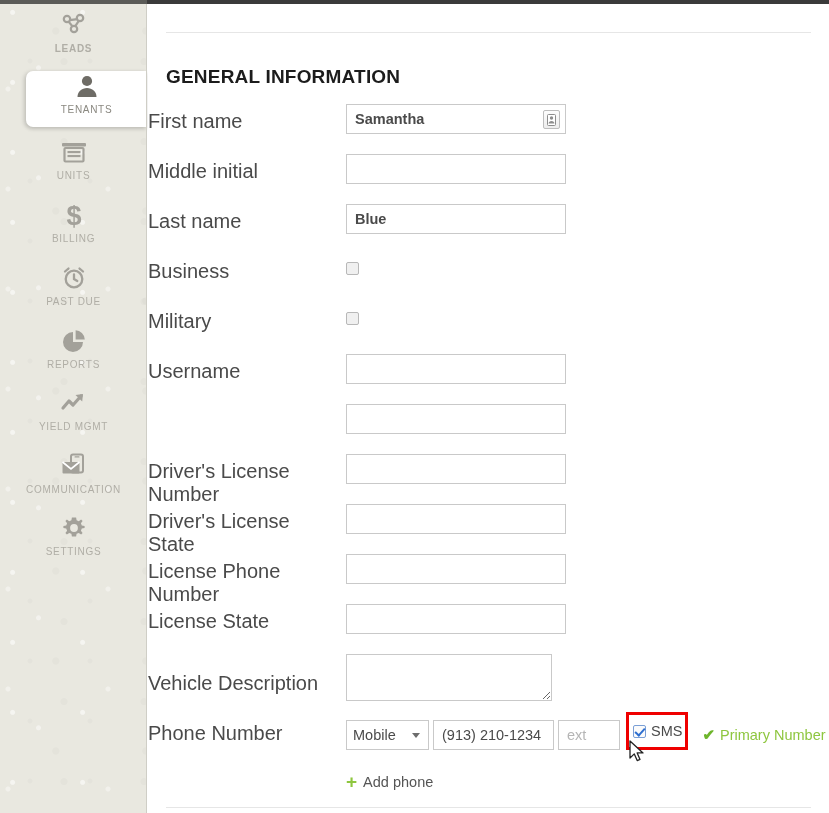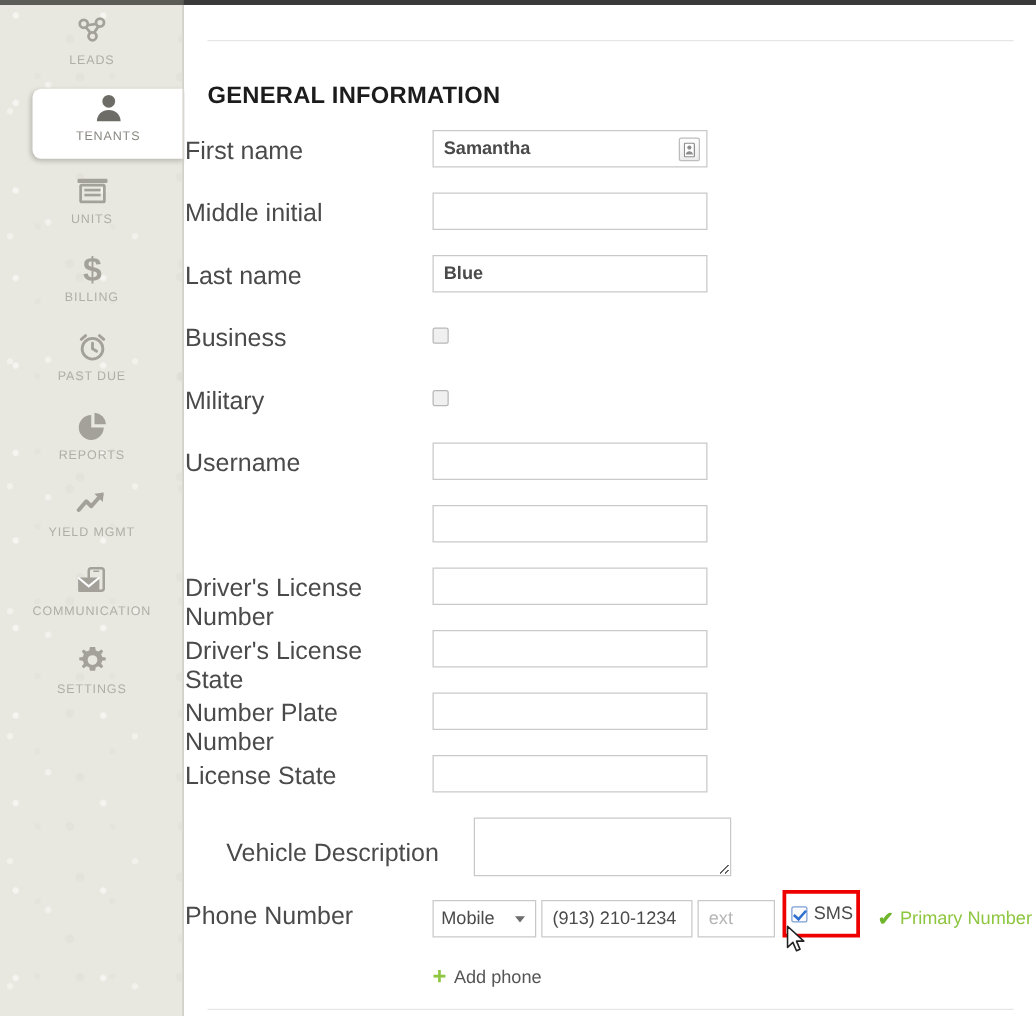--- a/index.html
+++ b/index.html
@@ -323,21 +323,21 @@
 <body>
 
 <div id="app">
 
   <div class="top-strip">
     <div class="top-strip-left"></div>
   </div>
 
   <div class="sidebar">
 
-    <div class="nav-item" style="top:6px;">
+    <div class="nav-item" style="top:6px;font-weight:bold;">
       <span class="nav-icon">
         <svg width="30" height="30" viewBox="0 0 30 30">
           <g fill="none" stroke="#a3a19a" stroke-width="2.2">
             <circle cx="8" cy="9" r="3.2"></circle>
             <circle cx="21" cy="8" r="3.2"></circle>
             <circle cx="15" cy="19" r="3.2"></circle>
             <line x1="10.8" y1="10.2" x2="18.3" y2="9.1"></line>
             <line x1="9.6" y1="11.6" x2="13.4" y2="16.3"></line>
             <line x1="19.8" y1="10.9" x2="16.3" y2="16.2"></line>
           </g>
@@ -516,34 +516,34 @@
       </div>
 
       <div class="row">
         <div class="label">Driver's License State</div>
         <div class="field">
           <input class="txt" type="text" value="" style="">
         </div>
       </div>
 
       <div class="row">
-        <div class="label">Number Plate Number</div>
+        <div class="label">License Phone Number</div>
         <div class="field">
           <input class="txt" type="text" value="" style="">
         </div>
       </div>
 
       <div class="row">
         <div class="label">License State</div>
         <div class="field">
           <input class="txt" type="text" value="" style="">
         </div>
       </div>
 
-      <div class="row" style="height:62px;margin-left:33px;">
+      <div class="row" style="height:62px;">
         <div class="label" style="top:18px;">Vehicle Description</div>
         <div class="field">
           <textarea class="txt" style=""></textarea>
         </div>
       </div>
 
       <div class="row phone-row">
         <div class="label">Phone Number</div>
         <div class="phone-group">
 

